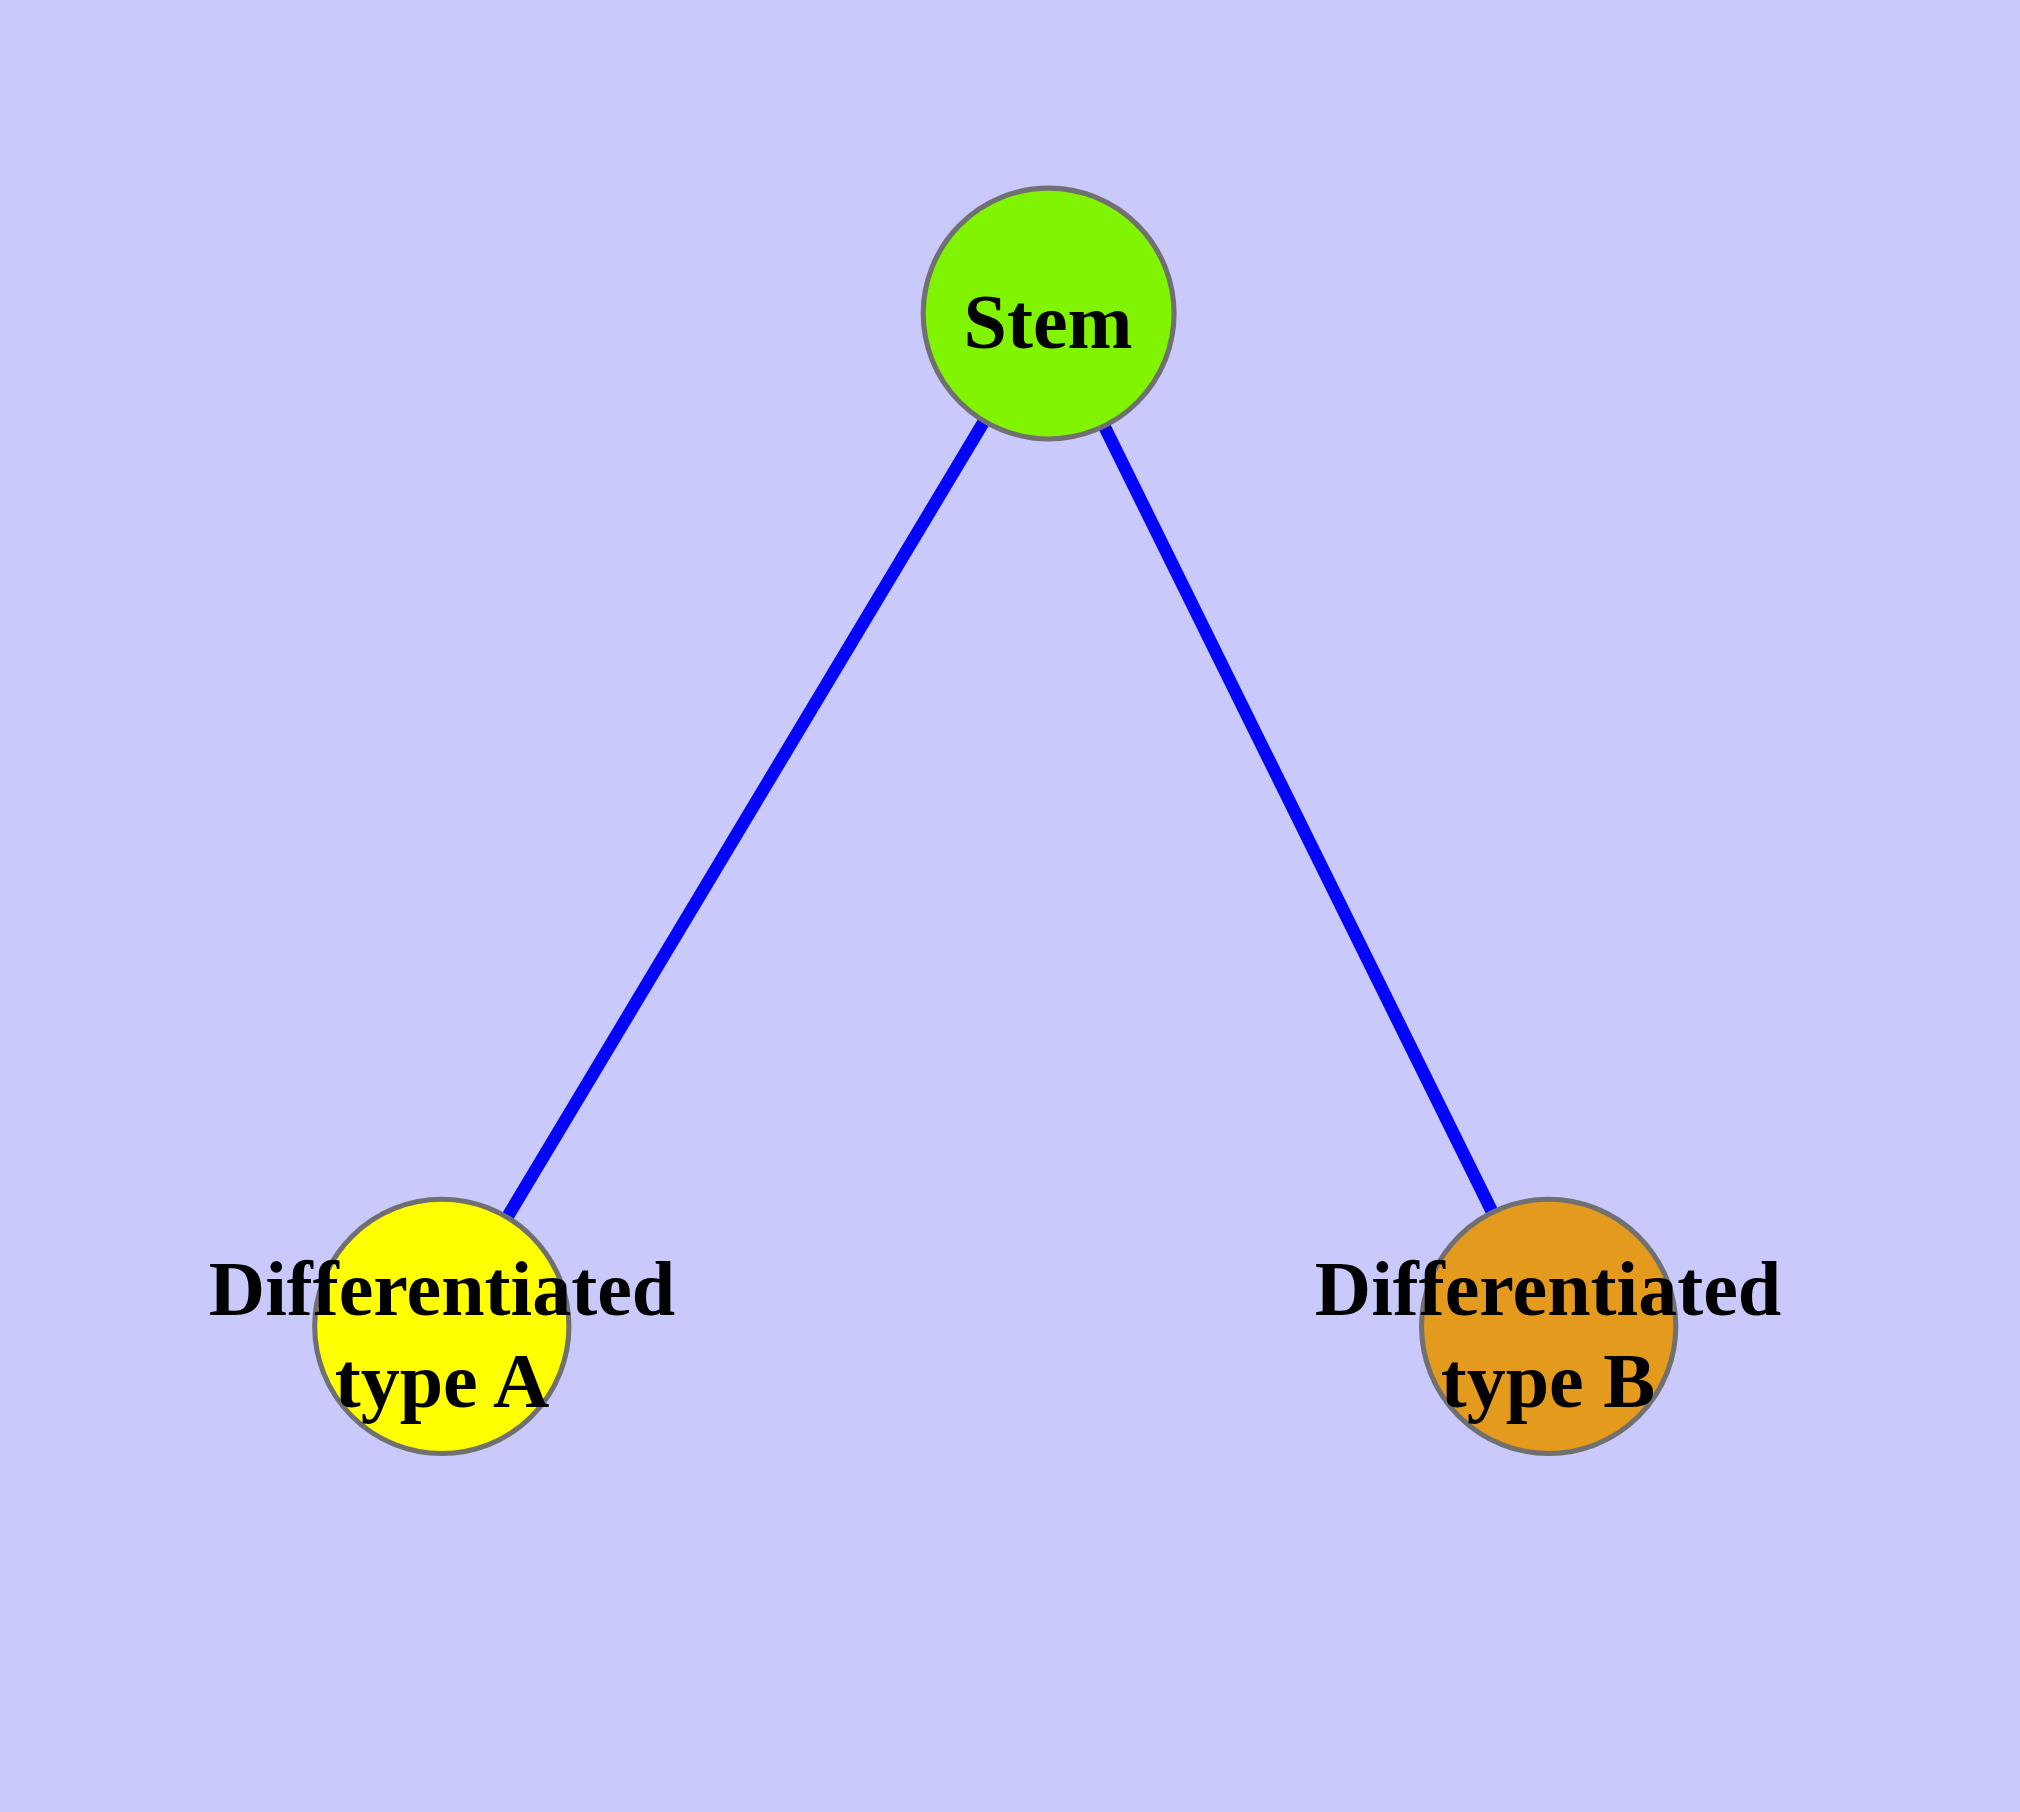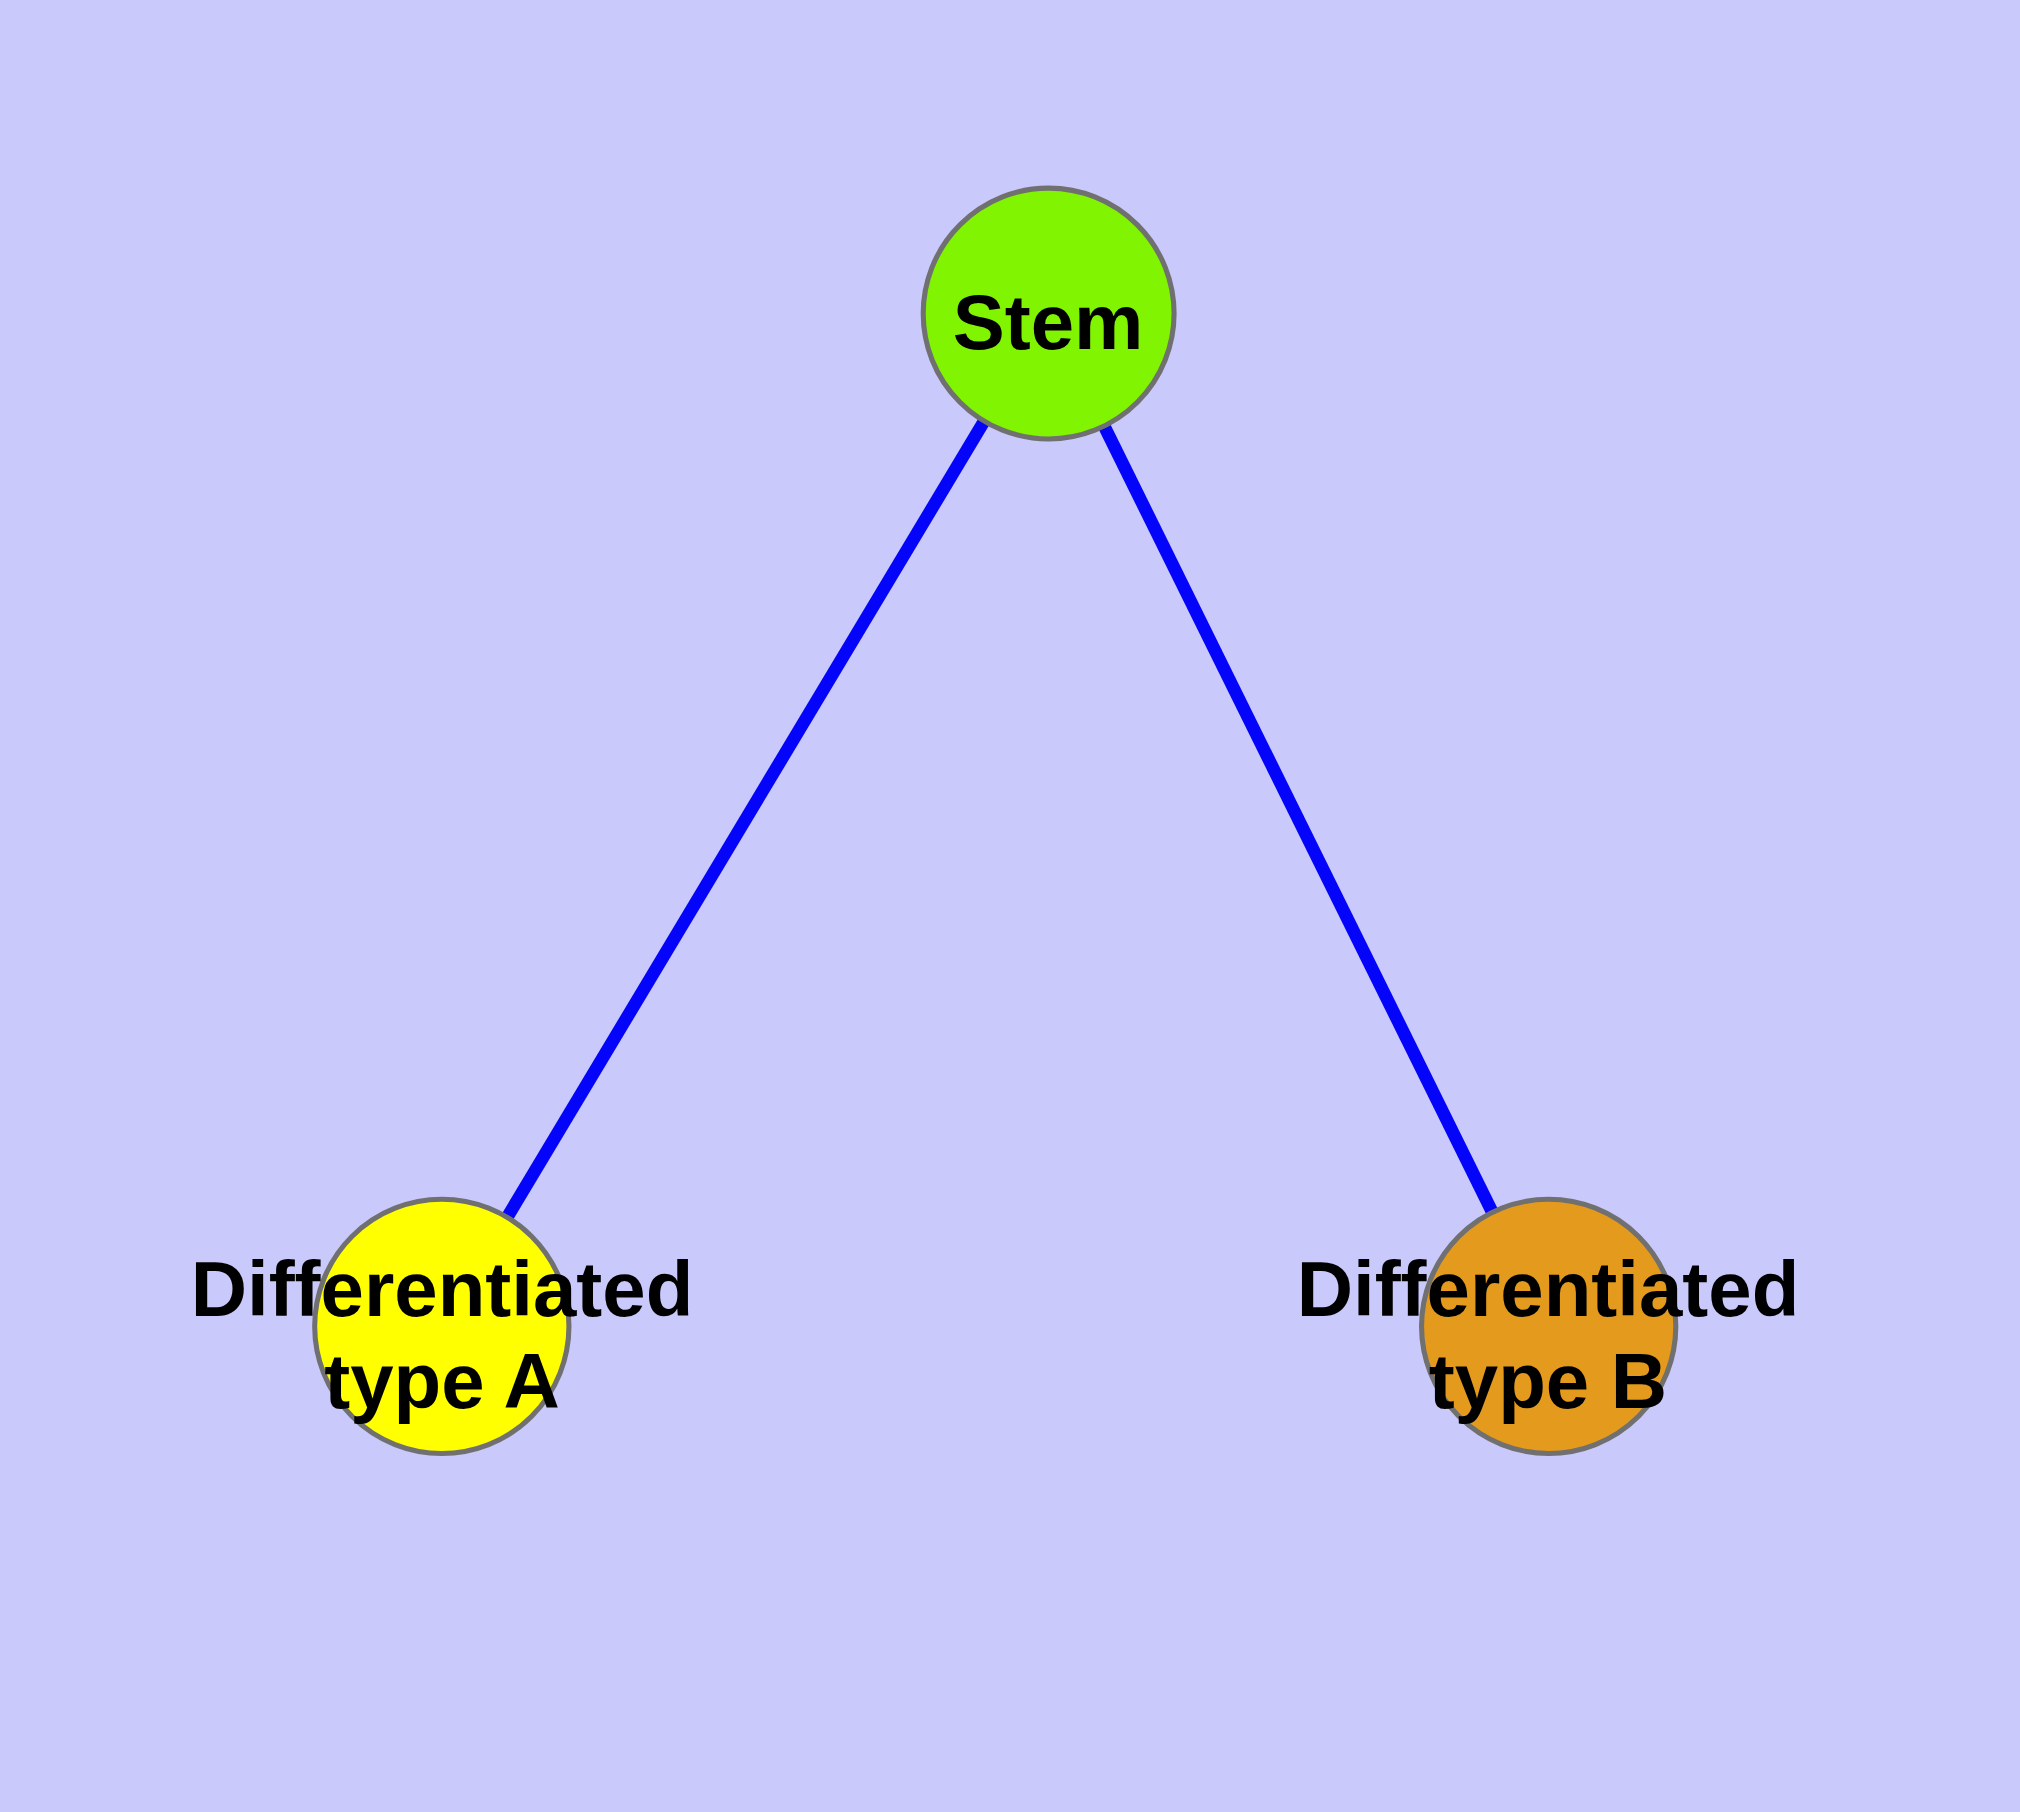--- a/index.html
+++ b/index.html
@@ -5,21 +5,21 @@
   html, body {
     margin: 0;
     padding: 0;
     background: #ffffff;
   }
   .canvas {
     position: relative;
     width: 2021px;
     height: 1812px;
     overflow: hidden;
-    font-family: Liberation Sans, sans-serif;
+    font-family: Liberation Serif, serif;
   }
   .graph-svg {
     position: absolute;
     left: 0;
     top: 0;
     width: 100%;
     height: 100%;
     display: block;
   }
   .node-label {

